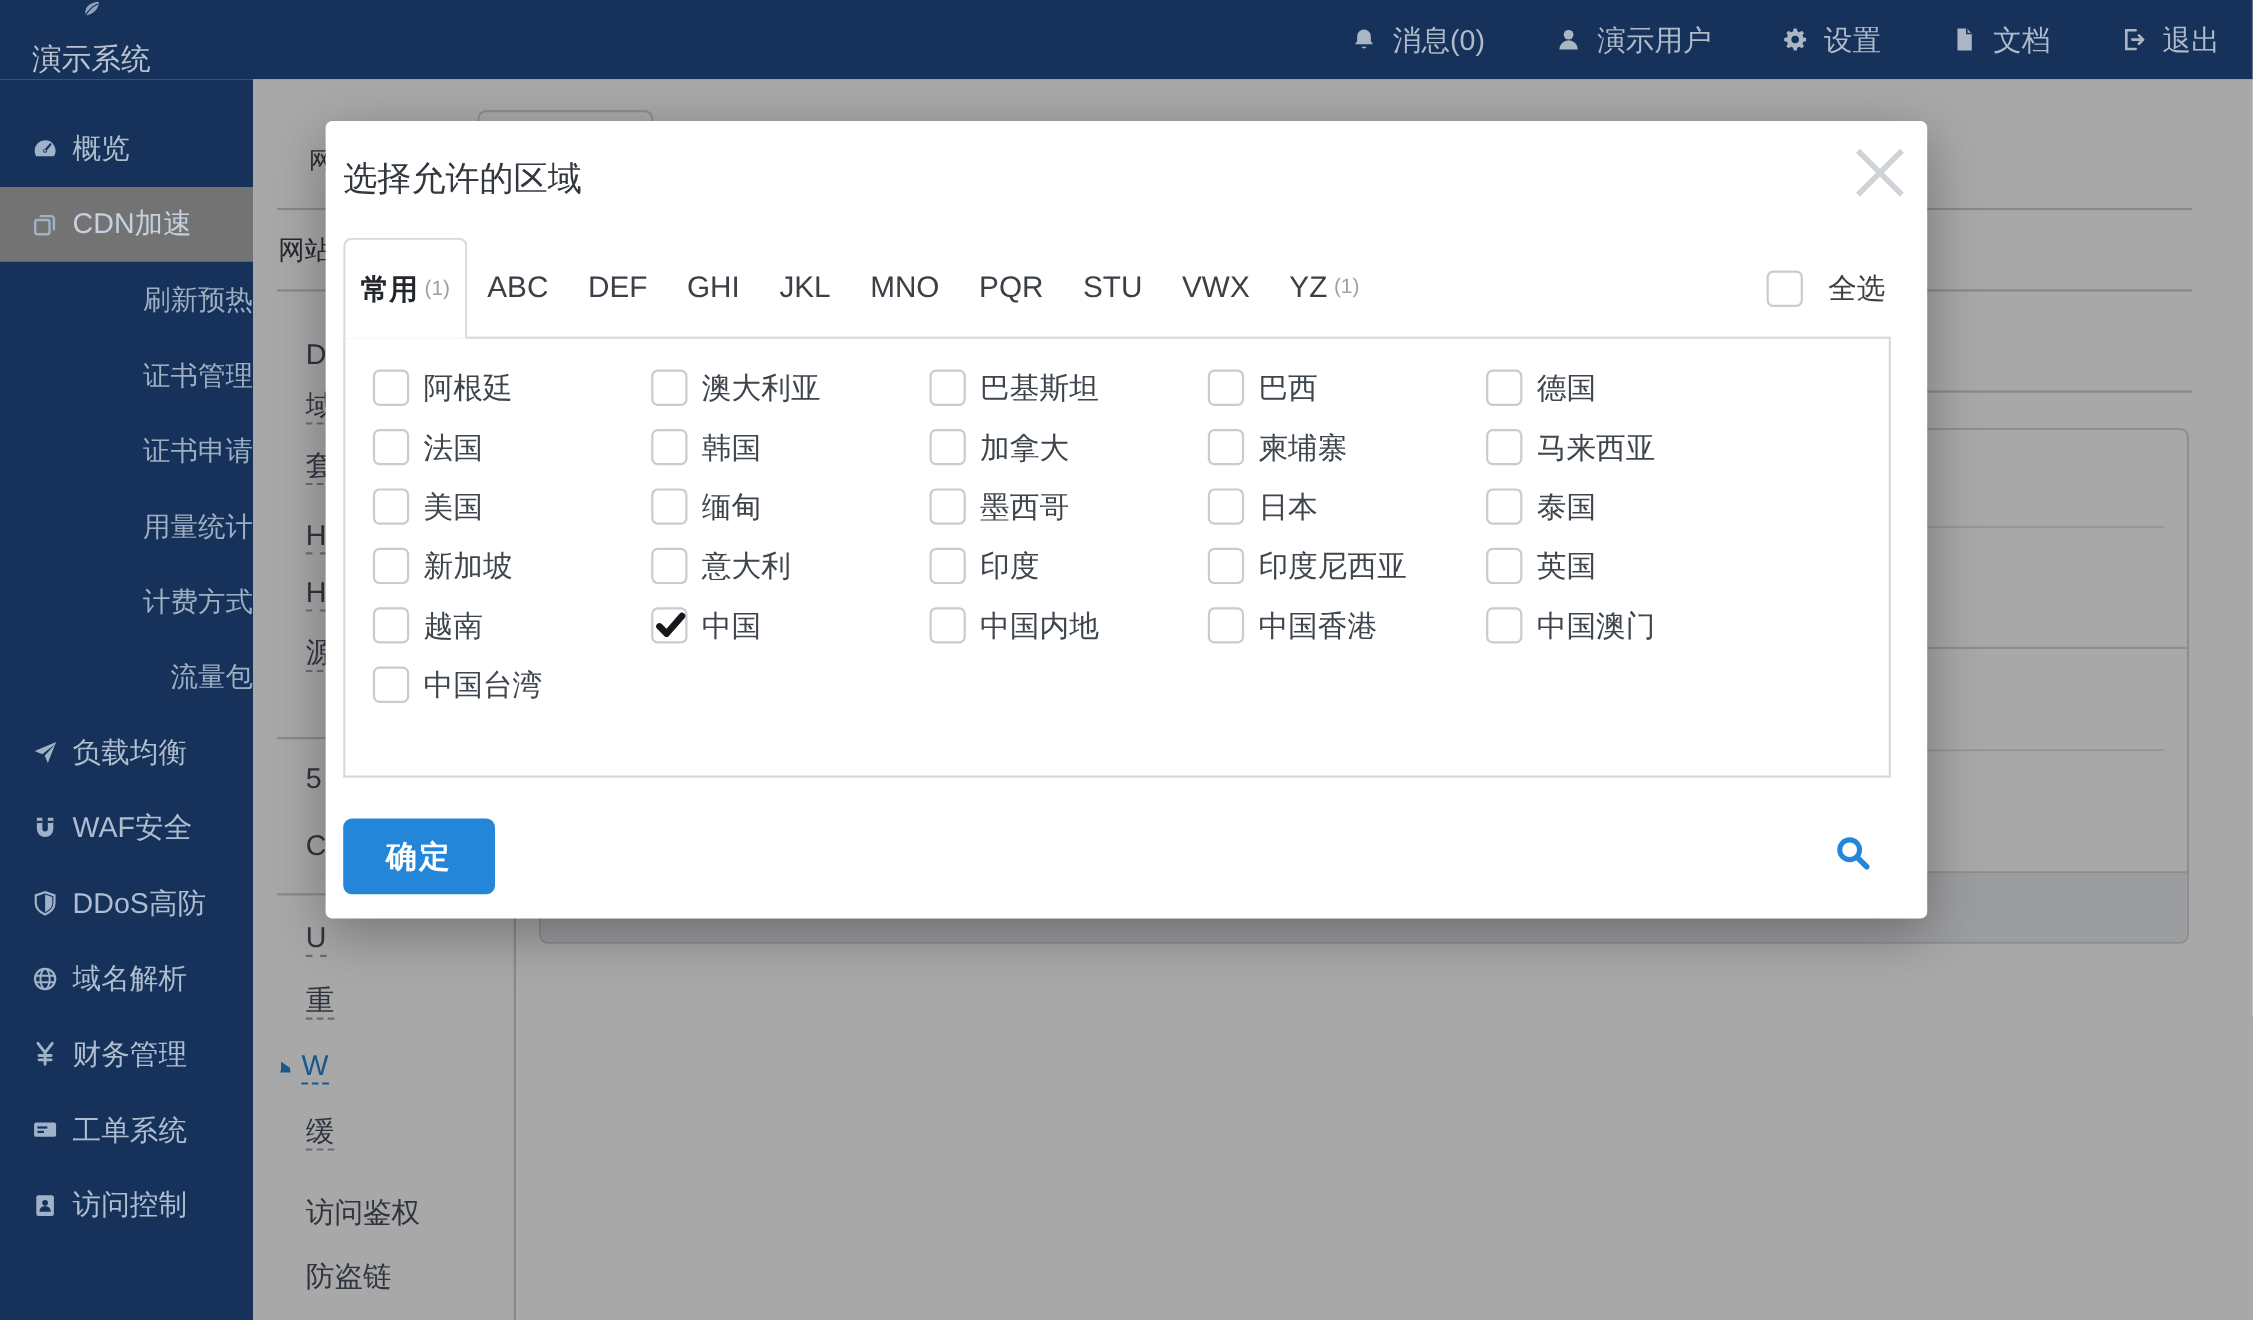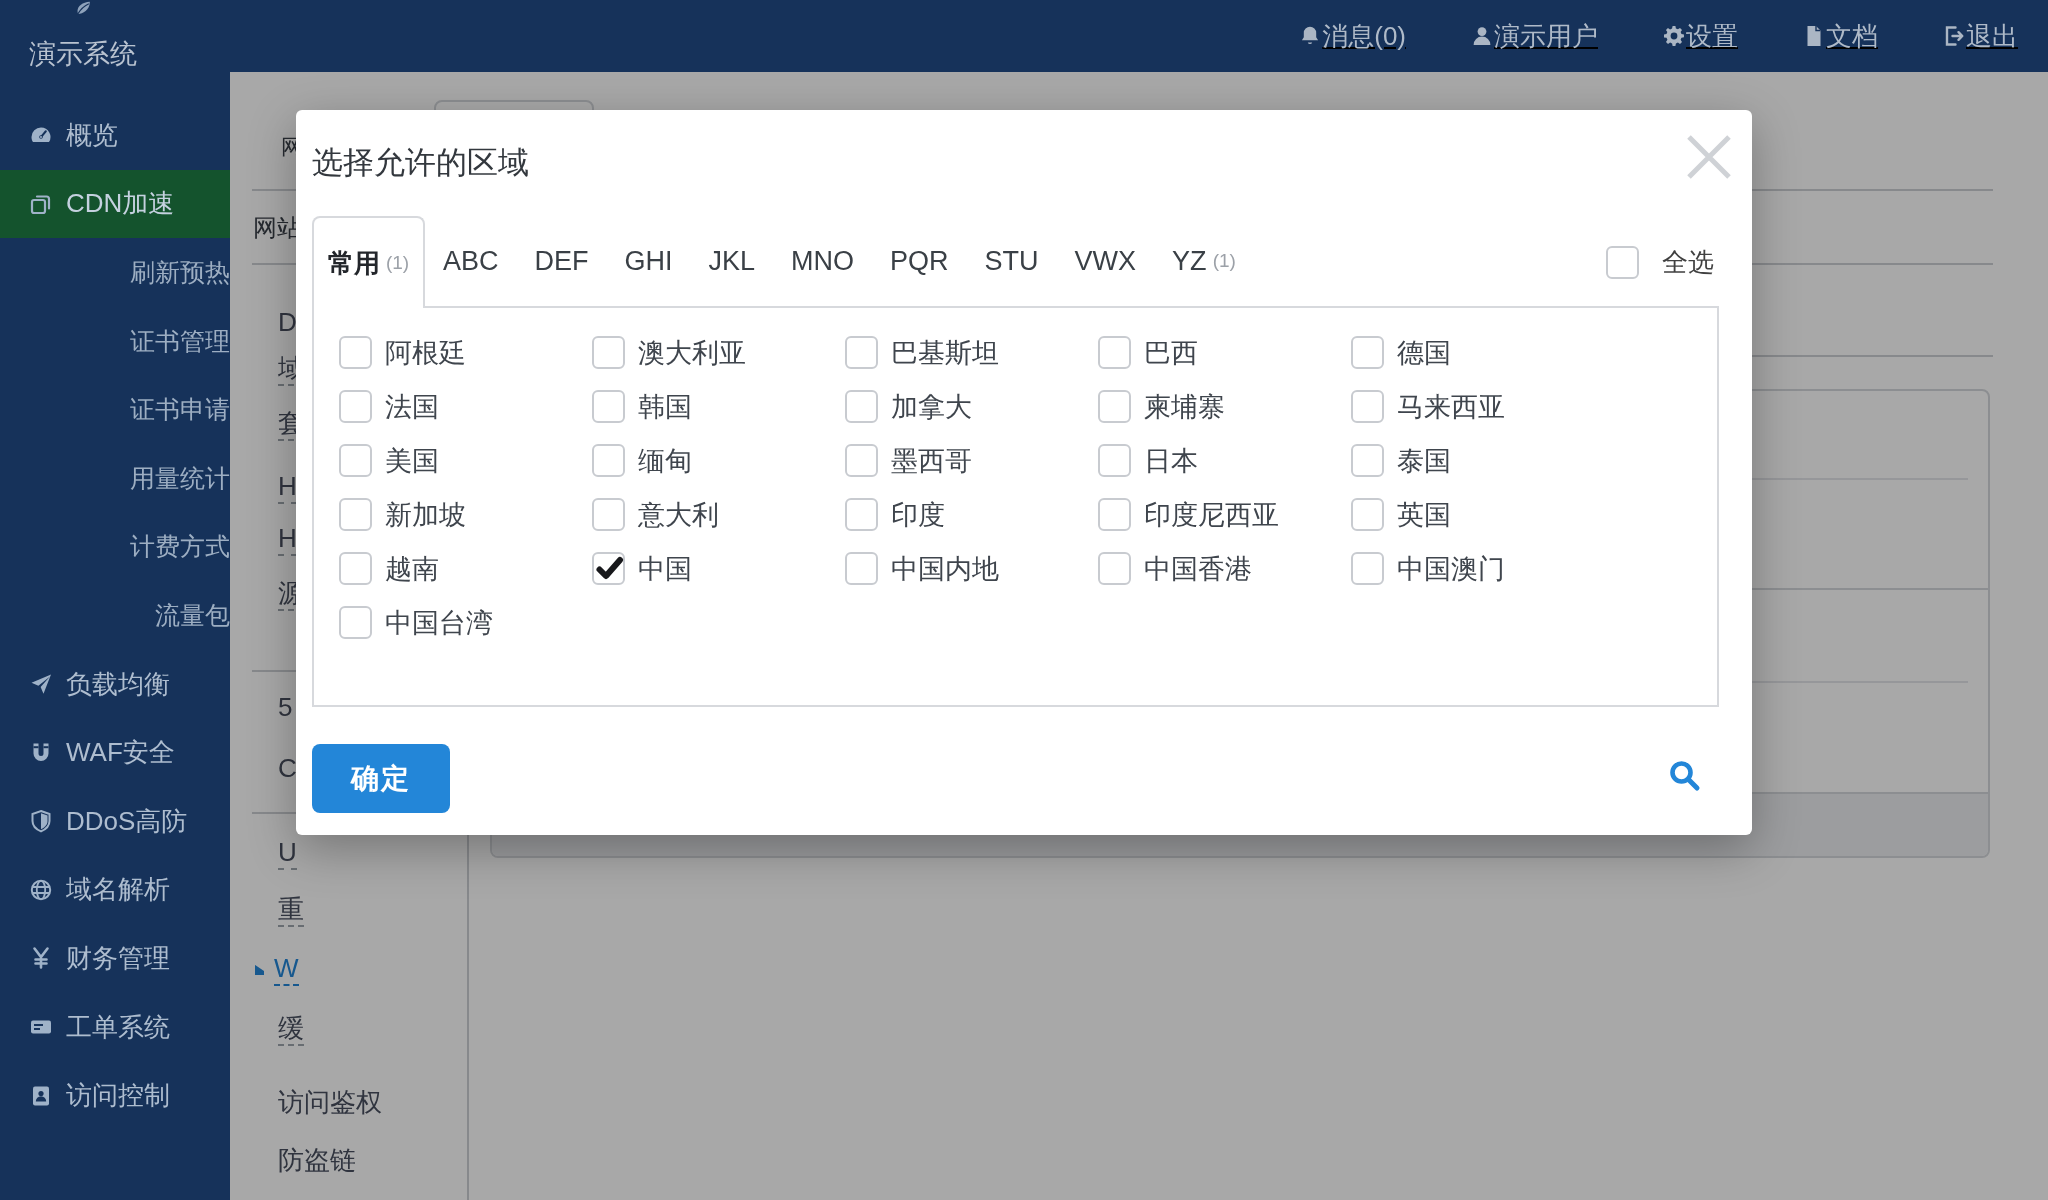--- a/index.html
+++ b/index.html
@@ -5,32 +5,32 @@
   * { margin:0; padding:0; box-sizing:border-box; }
   html,body { width:2048px; height:1200px; overflow:hidden; }
   body { font-family:"Liberation Sans","DejaVu Sans",sans-serif; background:#fff; position:relative; }
   svg.ic { display:block; }
 
   
   #topbar { position:absolute; left:0; top:0; width:2048px; height:72px; background:#16325A; z-index:30; }
   #logo { position:absolute; left:29px; top:0; height:72px; display:flex; align-items:center; gap:20px;flex-direction:column; }
   #logo .app-title { color:#B9C3D0; font-size:27px; }
   #tb-right { position:absolute; right:30px; top:0; height:72px; display:flex; align-items:center; gap:64px; }
-  .tb-item { display:flex; align-items:center; gap:0; cursor:pointer;text-decoration:underline; }
+  .tb-item { display:flex; align-items:center; gap:14px; cursor:pointer; }
   .tb-label { color:#AFBAC8; font-size:26px; }
 
   
   #sidebar { position:absolute; left:0; top:72px; width:230px; height:1128px; background:#16325A; z-index:20; }
   #sb-list { padding-top:29px; }
   .sb-item { height:68.6px; display:flex; align-items:center; padding-left:29px; cursor:pointer; }
   .sb-ic { width:24px; height:24px; margin-right:13px; display:block; }
   .sb-label { color:#AEBDCF; font-size:26px; }
   .sb-sub { padding-left:72px;justify-content:flex-end; }
   .sb-sub .sb-label { color:#9DAEC2; font-size:25px; }
-  .sb-active { background:#14532d; }
+  .sb-active { background:#737373; }
   .sb-active .sb-label { color:#C5D1DF; }
 
   
   #content { position:absolute; left:230px; top:72px; width:1818px; height:1128px; background:#FFFFFF; }
   .bg-line { position:absolute; height:2px; background:#CDD0D5; }
   #bg-title { position:absolute; left:51px; top:64px; font-size:21px; line-height:22px; color:#3A4049; white-space:nowrap; }
   #bg-btn-sliver { position:absolute; left:204px; top:28px; width:160px; height:44px; border:2px solid #D5D8DC; border-radius:8px; background:#fff; }
   #bg-group { position:absolute; left:23px; top:143px; font-size:24px; line-height:26px; color:#3A4049; white-space:nowrap; }
   #bg-vline { position:absolute; left:237px; top:191px; width:2px; height:937px; background:#CDD0D5; }
   .bgm { position:absolute; left:48px; font-size:26px; line-height:28px; color:#495060; white-space:nowrap; }

